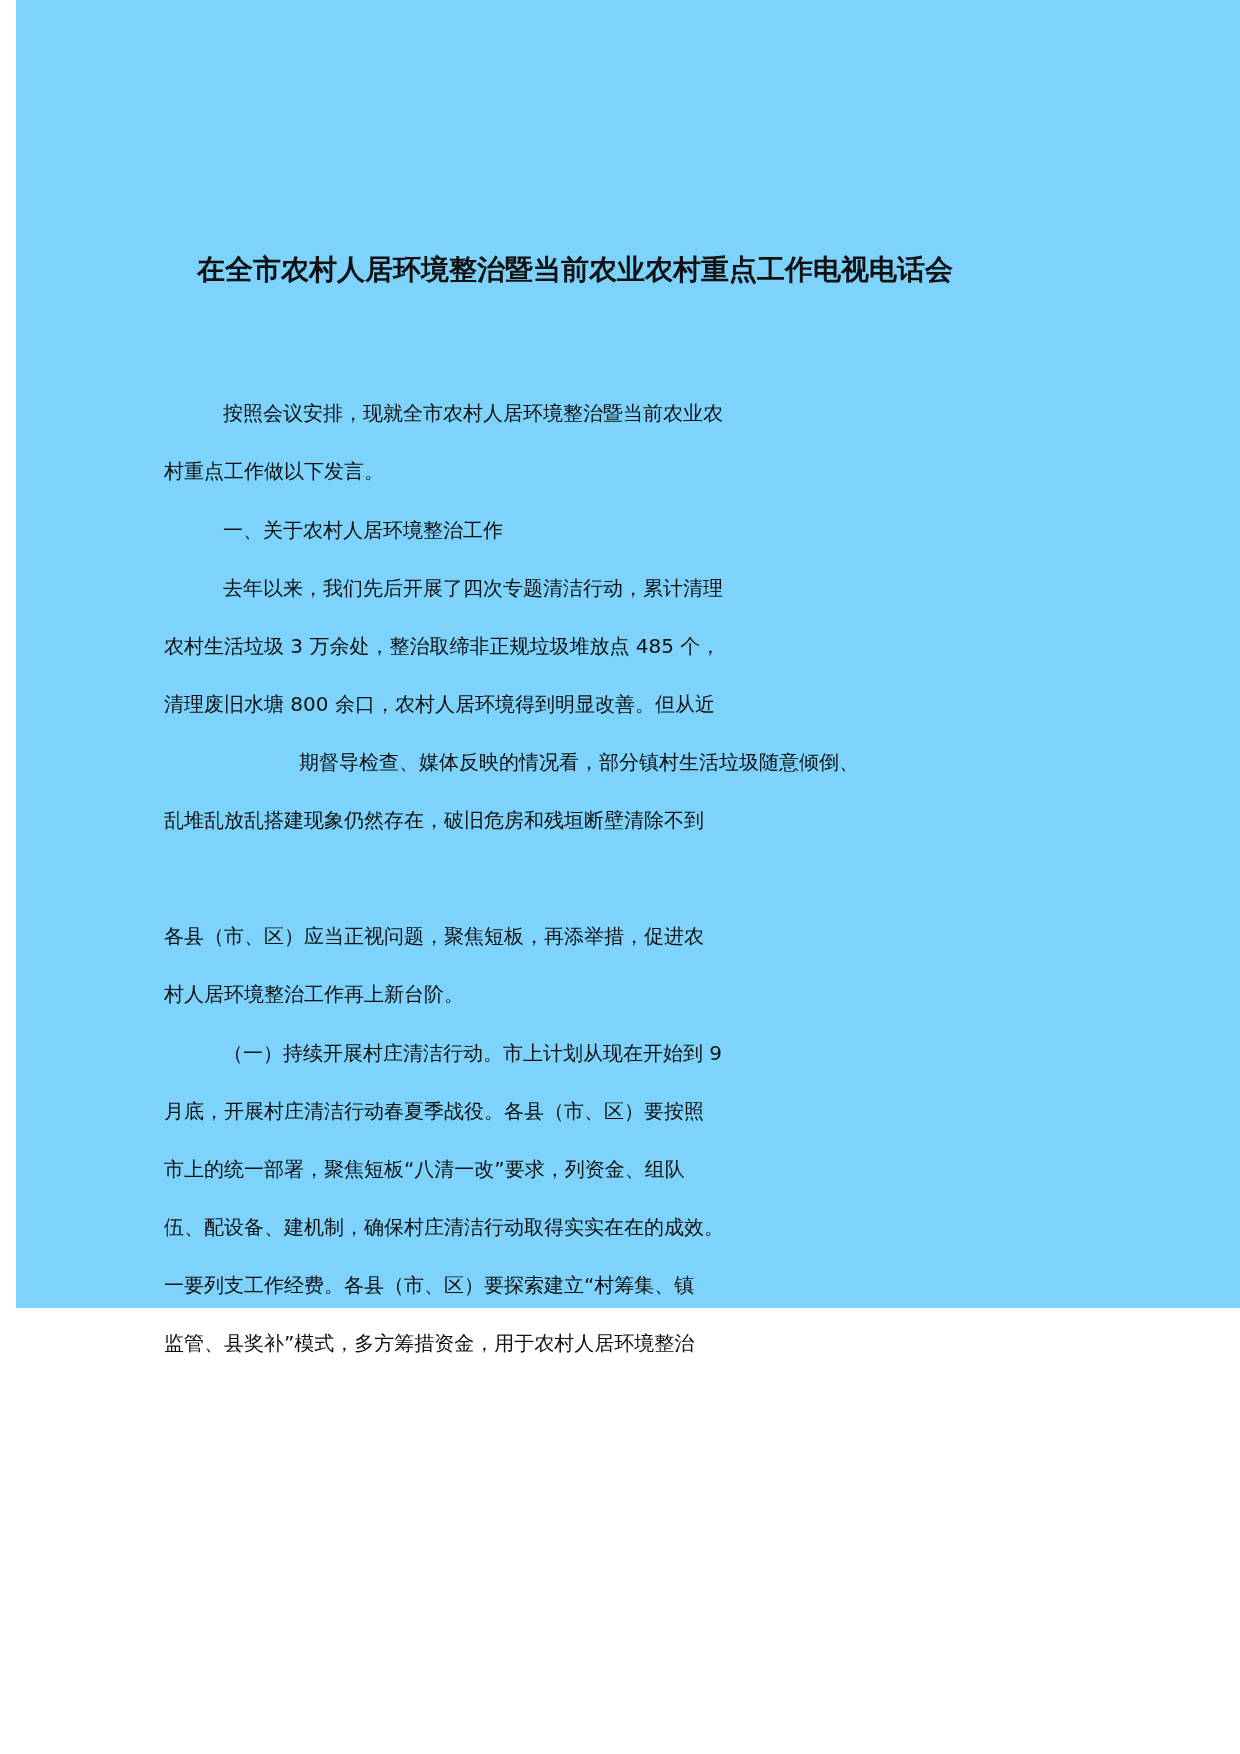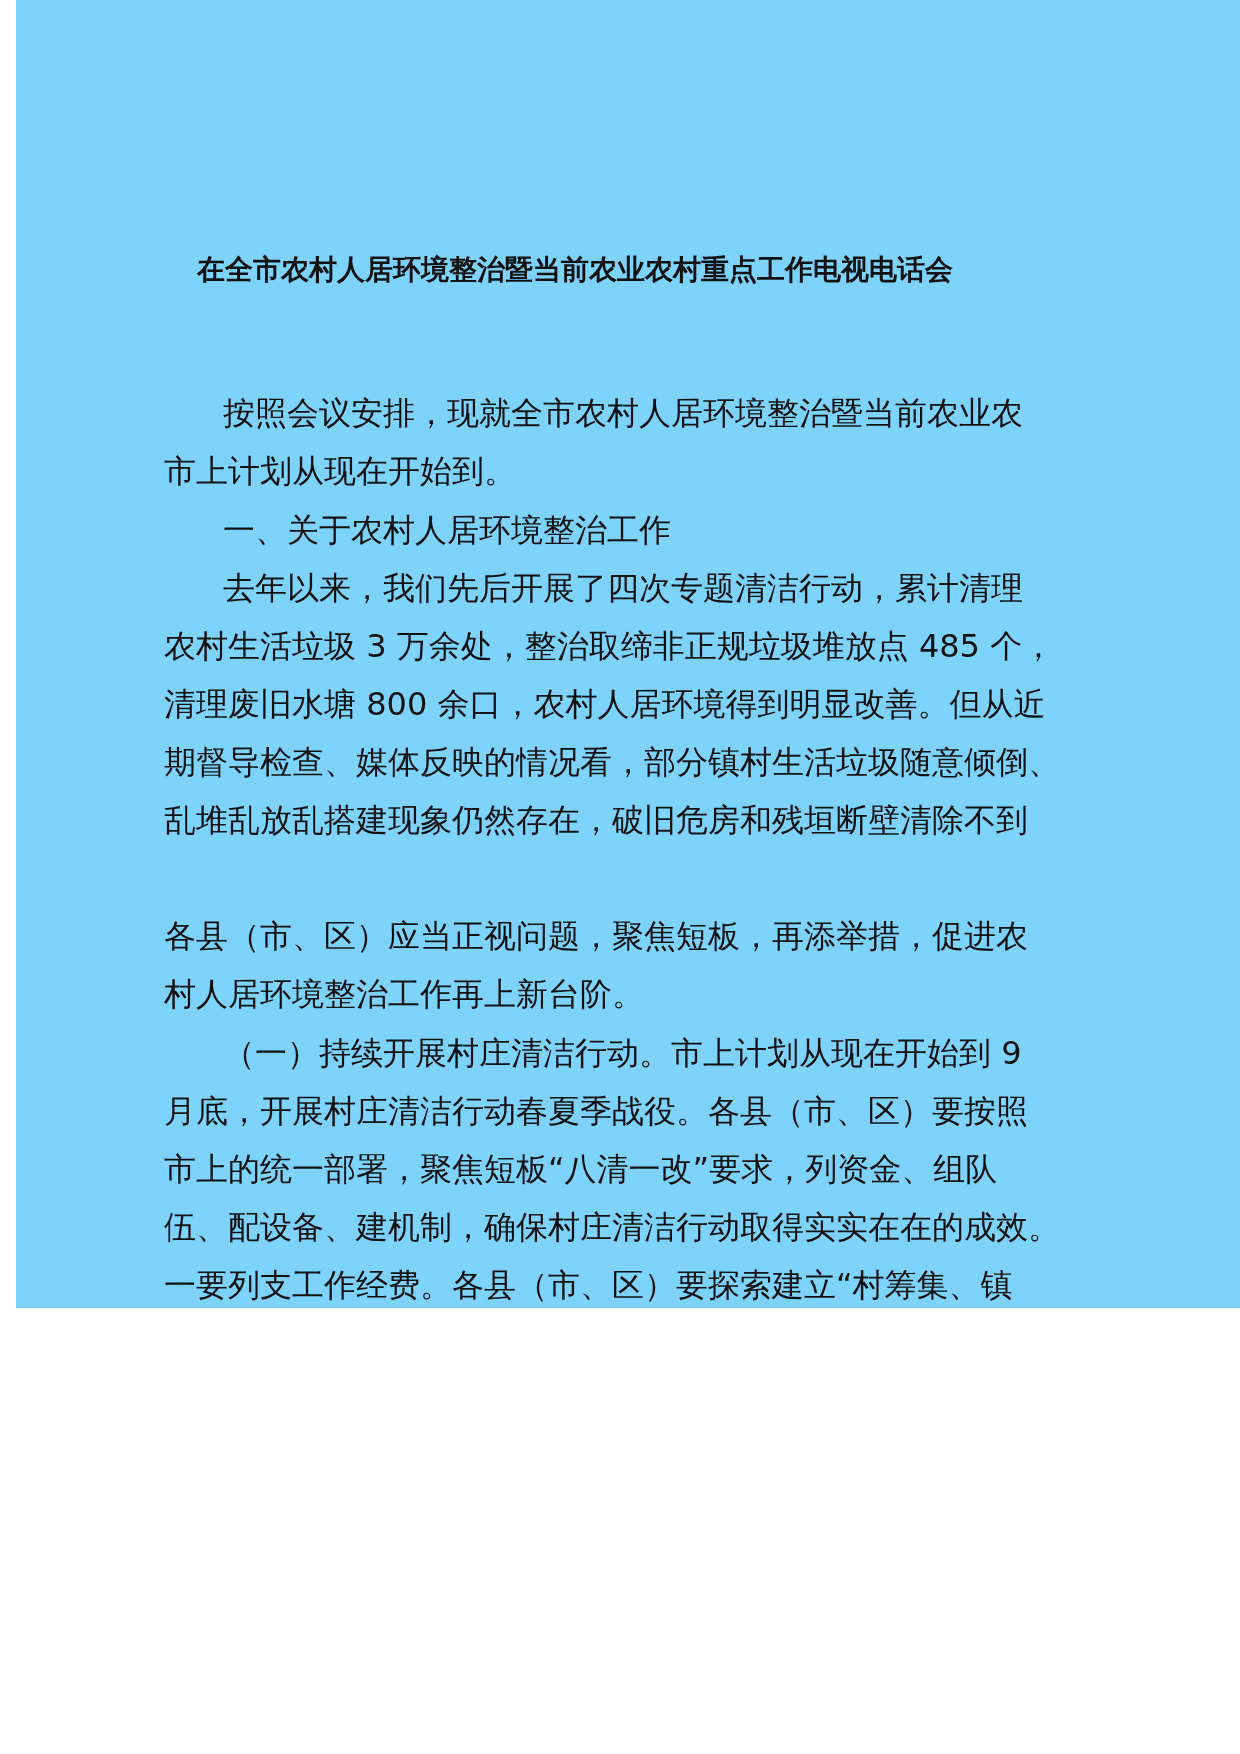--- a/index.html
+++ b/index.html
@@ -1,39 +1,40 @@
 <!DOCTYPE html>
 <html><head>
   <meta charset="utf-8">
   <style>
     html, body { margin: 0; padding: 0; background: #ffffff; }
     body { width: 1240px; height: 1754px; position: relative; overflow: hidden;
            font-family: "DejaVu Sans", "Liberation Sans", sans-serif; color: #111; }
     .page { position: absolute; left: 16px; top: 0; width: 1240px; height: 1308px; background: #7dd3fc; }
     .title { position: absolute; left: 148px; width: 822px; text-align: center;
              font-weight: bold; font-size: 28px; line-height: 58px; white-space: nowrap; }
-    .line { position: absolute; left: 148px; width: 830px; font-size: 32px; line-height: 58px;
+    .line { position: absolute; left: 148px; width: 830px; font-size: 20px; line-height: 58px;
             white-space: nowrap; }
     .indent { left: 207px; }
     .heading { font-weight: normal; }
   </style>
 </head>
 <body>
 
 <div class="page">
   <div class="title" style="top:241px;">在全市农村人居环境整治暨当前农业农村重点工作电视电话会</div>
 
   <div class="line indent" style="top:384px;">按照会议安排，现就全市农村人居环境整治暨当前农业农</div>
-  <div class="line" style="top:442px;">市上计划从现在开始到。</div>
+  <div class="line" style="top:442px;">村重点工作做以下发言。</div>
   <div class="line indent heading" style="top:501px;">一、关于农村人居环境整治工作</div>
   <div class="line indent" style="top:559px;">去年以来，我们先后开展了四次专题清洁行动，累计清理</div>
   <div class="line" style="top:617px;">农村生活垃圾 3 万余处，整治取缔非正规垃圾堆放点 485 个，</div>
   <div class="line" style="top:675px;">清理废旧水塘 800 余口，农村人居环境得到明显改善。但从近</div>
   <div class="line" style="top:733px;text-align:center;">期督导检查、媒体反映的情况看，部分镇村生活垃圾随意倾倒、</div>
   <div class="line" style="top:791px;">乱堆乱放乱搭建现象仍然存在，破旧危房和残垣断壁清除不到</div>
   <div class="line" style="top:907px;">各县（市、区）应当正视问题，聚焦短板，再添举措，促进农</div>
   <div class="line" style="top:965px;">村人居环境整治工作再上新台阶。</div>
   <div class="line indent" style="top:1024px;">（一）持续开展村庄清洁行动。市上计划从现在开始到 9</div>
   <div class="line" style="top:1082px;">月底，开展村庄清洁行动春夏季战役。各县（市、区）要按照</div>
   <div class="line" style="top:1140px;">市上的统一部署，聚焦短板“八清一改”要求，列资金、组队</div>
   <div class="line" style="top:1198px;">伍、配设备、建机制，确保村庄清洁行动取得实实在在的成效。</div>
   <div class="line" style="top:1256px;">一要列支工作经费。各县（市、区）要探索建立“村筹集、镇</div>
+  <div class="line" style="top:1314px;">监管、县奖补”模式，多方筹措资金，用于农村人居环境整治</div>
 </div>
 
 </body></html>

